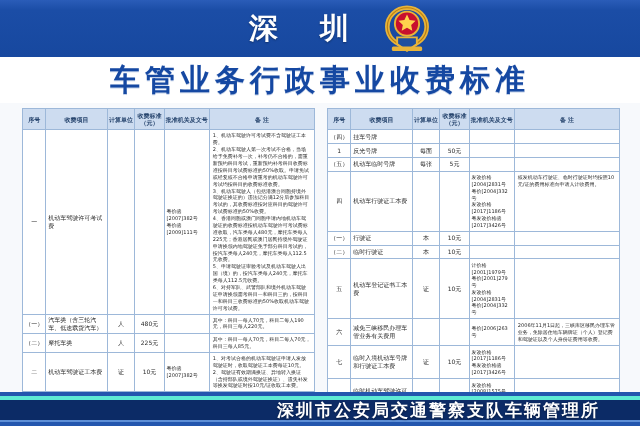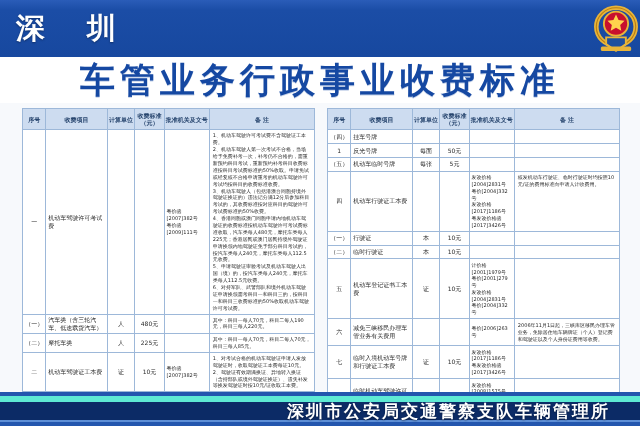--- a/index.html
+++ b/index.html
@@ -3,35 +3,35 @@
 <meta charset="utf-8">
 <style>
   * { margin:0; padding:0; box-sizing:border-box; }
   html,body { width:640px; height:426px; overflow:hidden; }
   body { font-family:"DejaVu Sans","Liberation Sans",sans-serif; background:#e9eef5; position:relative; }
 
   
   .top-banner {
     position:absolute; left:0; top:0; width:640px; height:57px;
     background:linear-gradient(180deg,#2a5cb8 0%, #1b4da6 18%, #17489f 100%);
-    display:flex; align-items:center; justify-content:space-between; gap:18px;
+    display:flex; align-items:center; justify-content:center; gap:18px;padding-left:24px;
   }
   .banner-text {
     color:#ffffff; font-size:29px; font-weight:900; letter-spacing:16px;
     text-shadow:0 1px 2px rgba(0,0,0,.35); padding-left:16px;
   }
   .badge-wrap { width:48px; height:52px; display:flex; align-items:center; justify-content:center; }
 
   
   .title-band {
     position:absolute; left:0; top:57px; width:640px; height:46px;
     background:#ffffff; display:flex; align-items:center; justify-content:center;
   }
   .page-title {
-    color:#1548a2; font-size:35px; font-weight:900; letter-spacing:5px;
+    color:#1548a2; font-size:30px; font-weight:900; letter-spacing:5px;
     text-shadow:0 1px 0 rgba(21,72,162,.25);
   }
 
   
   .content {
     position:absolute; left:0; top:103px; width:640px; height:289px;
     background:#f7f9fc; display:flex; justify-content:space-between;
     padding:5px 20px 6px 22px; gap:12px;
   }
   .tbl { width:298px; }
@@ -52,22 +52,22 @@
   td.c-remark   { font-size:5px; line-height:1.38; white-space:pre-line; text-align:left; vertical-align:top; padding:2px 3px; }
   .tbl-right td { padding-top:2.5px; padding-bottom:2.5px; }
 
   
   .footer-bar {
     position:absolute; left:0; bottom:0; width:640px; height:34px;
     background:#2356ae; display:flex; align-items:center;
   }
   .footer-inner {
     width:100%; height:26px; background:#0c2b66;
-    border-top:6px solid #5eead4; border-bottom:2px solid #5e8fd6;
-    display:flex; align-items:center; justify-content:flex-end; padding-right:30px;
+    border-top:4px solid #5eead4; border-bottom:2px solid #5e8fd6;
+    display:flex; align-items:center; justify-content:flex-end; padding-right:40px;
   }
   .footer-text {
     color:#ffffff; font-size:17px; font-weight:900; letter-spacing:2px;
     text-shadow:0 1px 2px rgba(0,0,0,.4);
   }
 </style>
 </head>
 <body>
 
 <div class="top-banner">

